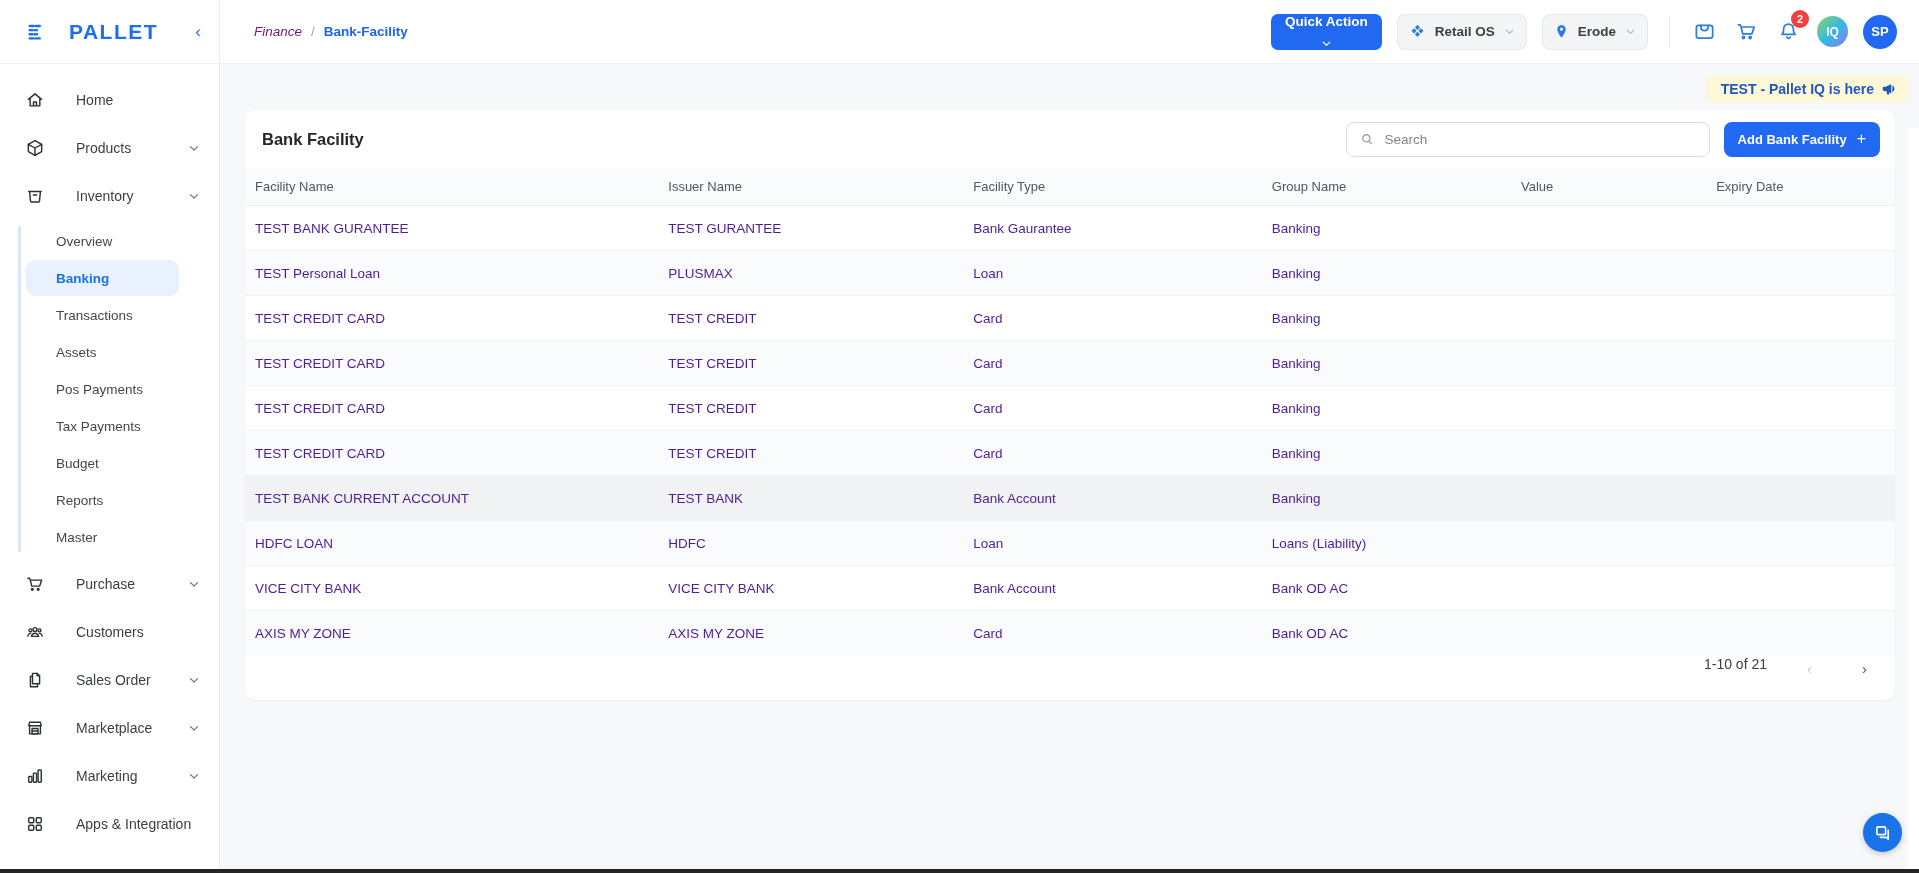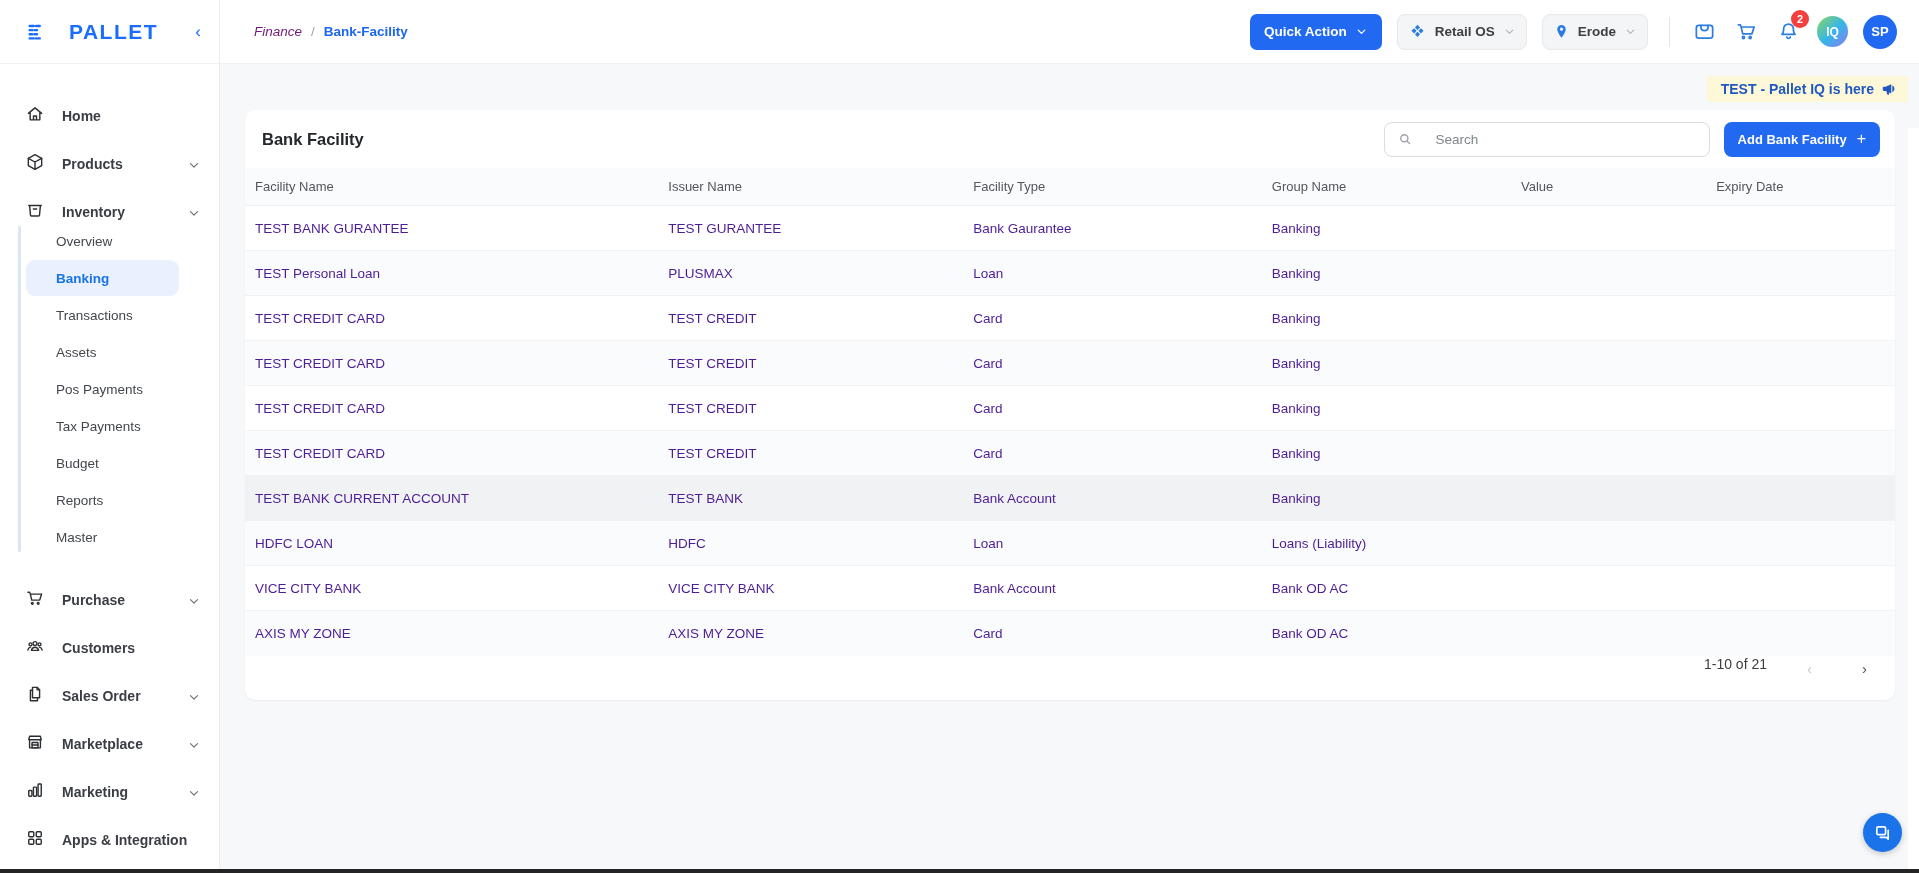--- a/index.html
+++ b/index.html
@@ -6,54 +6,54 @@
   html,body { width:1919px; height:873px; overflow:hidden; font-family:"Liberation Sans", sans-serif; background:#f7f8fa; }
   svg { display:block; }
 
   
   .sidebar { position:absolute; left:0; top:0; width:220px; height:873px; background:#ffffff; border-right:1px solid #ebedf0; z-index:5; }
   .logo-row { height:64px; display:flex; align-items:center; justify-content:space-between; padding:0 14px 0 26px; border-bottom:1px solid #eef0f2; }
   .logo { display:flex; align-items:center; gap:21px; color:#1a6dff; }
   .logo-word { font-size:21px; font-weight:800; letter-spacing:1.5px; color:#1a6dff; }
   .collapse { color:#1a6dff; font-size:17px; cursor:pointer; line-height:1; padding:4px; }
   .menu { padding-top:12px; position:relative; }
-  .m-item { height:48px; display:flex; align-items:flex-end; gap:17px; padding:0 18px 0 25px; color:#3a3e44; font-size:14px; font-weight:700; cursor:pointer; }
+  .m-item { height:48px; display:flex; align-items:center; gap:31px; padding:0 18px 0 25px; color:#3a3e44; font-size:14px; font-weight:400; cursor:pointer; }
   .m-item .mi-icon { color:#2c2f33; flex:0 0 auto; }
   .m-item .mi-label { flex:1; }
   .m-item .mi-chev { color:#6b7076; }
   .submenu { position:relative; padding:2px 0 4px 0; }
   .guide { position:absolute; left:18px; top:6px; bottom:8px; width:3px; background:#d8e6f8; border-radius:2px; }
   .s-item { height:36px; margin:1px 40px 1px 26px; border-radius:9px; display:flex; align-items:center; padding-left:30px; font-size:13.5px; color:#43474d; cursor:pointer; }
   .s-item.active { background:#e8f1fd; color:#1a73e8; font-weight:600; }
 
   
   .topbar { position:absolute; left:220px; top:0; right:0; height:64px; background:#ffffff; border-bottom:1px solid #eef0f2; display:flex; align-items:center; padding:0 22px 0 34px; z-index:4; }
   .crumbs { display:flex; align-items:center; gap:9px; font-size:13.5px; }
   .crumb-parent { color:#701a75;font-style:italic; }
   .crumb-sep { color:#9aa0a6; }
   .crumb-current { color:#1b66f0; font-weight:700; }
   .tb-right { margin-left:auto; display:flex; align-items:center; gap:15px; }
-  .qa-btn { height:36px; background:#2269f2; color:#fff; border:none; border-radius:7px; padding:0 14px; font-size:13.5px; font-weight:700; display:flex; align-items:center; gap:8px; cursor:pointer; font-family:inherit; }
+  .qa-btn { height:36px; background:#2269f2; color:#fff; border:none; border-radius:7px; padding:0 14px; font-size:13.5px; font-weight:700; display:flex; align-items:center; gap:8px; cursor:pointer; font-family:inherit;flex-direction:column; }
   .chip { height:36px; background:#f3f5f7; border:1px solid #e6e8eb; border-radius:8px; display:flex; align-items:center; gap:8px; padding:0 10px; font-size:13.5px; font-weight:600; color:#3c4043; cursor:pointer; }
   .chip .chev { color:#b4b8bd; }
   .v-div { width:1px; height:30px; background:#e3e5e8; margin:0 6px; }
   .tb-icon { color:#2b7de0; cursor:pointer; position:relative; padding:2px; }
   .badge { position:absolute; top:-8px; right:-7px; min-width:18px; height:18px; background:#f43f3f; color:#fff; border-radius:50%; font-size:11px; font-weight:700; display:flex; align-items:center; justify-content:center; }
   .iq { width:31px; height:31px; border-radius:50%; background:linear-gradient(135deg,#8fd65f 0%,#35b6e9 52%,#8f7bf0 100%); color:#fff; font-size:12px; font-weight:800; display:flex; align-items:center; justify-content:center; cursor:pointer; }
   .avatar { width:34px; height:34px; border-radius:50%; background:#2269f2; color:#fff; font-size:13px; font-weight:700; display:flex; align-items:center; justify-content:center; cursor:pointer; }
 
   
   .content { position:absolute; left:220px; top:64px; right:0; bottom:0; background:#f7f8fa; }
   .scroll-track { position:absolute; right:0; top:64px; bottom:0; width:11px; background:#ffffff; z-index:3; }
   .banner { position:absolute; top:12px; right:11px; height:26px; background:#fdf8d8; display:flex; align-items:center; gap:7px; padding:0 10px 0 14px; color:#2057c0; font-size:14px; z-index:4; cursor:pointer;font-weight:bold; }
   .card { position:absolute; left:25px; right:24px; top:46px; height:590px; background:#ffffff; border-radius:10px; box-shadow:0 1px 2px rgba(20,30,50,.06); }
   .card-head { height:58px; display:flex; align-items:center; padding:0 15px 0 17px; }
   .card-title { font-size:16.5px; font-weight:700; color:#24272b; }
   .head-right { margin-left:auto; display:flex; align-items:center; gap:14px; }
-  .search-box { width:326px; height:35px; border:1px solid #d9dce0; border-radius:8px; display:flex; align-items:center; gap:23px; padding:0 12px; color:#9aa0a6; background:#fff; }
+  .search-box { width:364px; height:35px; border:1px solid #d9dce0; border-radius:8px; display:flex; align-items:center; gap:10px; padding:0 12px; color:#9aa0a6; background:#fff; }
   .search-box input { border:none; outline:none; flex:1; font-size:13.5px; font-family:inherit; color:#3c4043; background:transparent; }
   .search-box input::placeholder { color:#80868b; }
   .add-btn { height:35px; background:#2269f2; color:#fff; border:none; border-radius:8px; padding:0 14px; font-size:13px; font-weight:700; display:flex; align-items:center; gap:10px; cursor:pointer; font-family:inherit; }
 
   .tgrid { display:grid; grid-template-columns:25.2% 18.6% 18.2% 15.2% 11.9% 1fr; align-items:center; padding-left:10px; }
   .thead { height:38px; background:#fafbfc; border-bottom:1px solid #eef0f2; font-size:13px; color:#53565c; }
   .trow { height:45px; border-bottom:1px solid #f2f3f5; font-size:13.5px; color:#4c1d95; cursor:pointer; }
   .trow.alt { background:#fafbfc; }
   .trow.hl { background:#f1f2f3; }
   .tcell { overflow:hidden; white-space:nowrap; text-overflow:ellipsis; padding-right:12px; }

